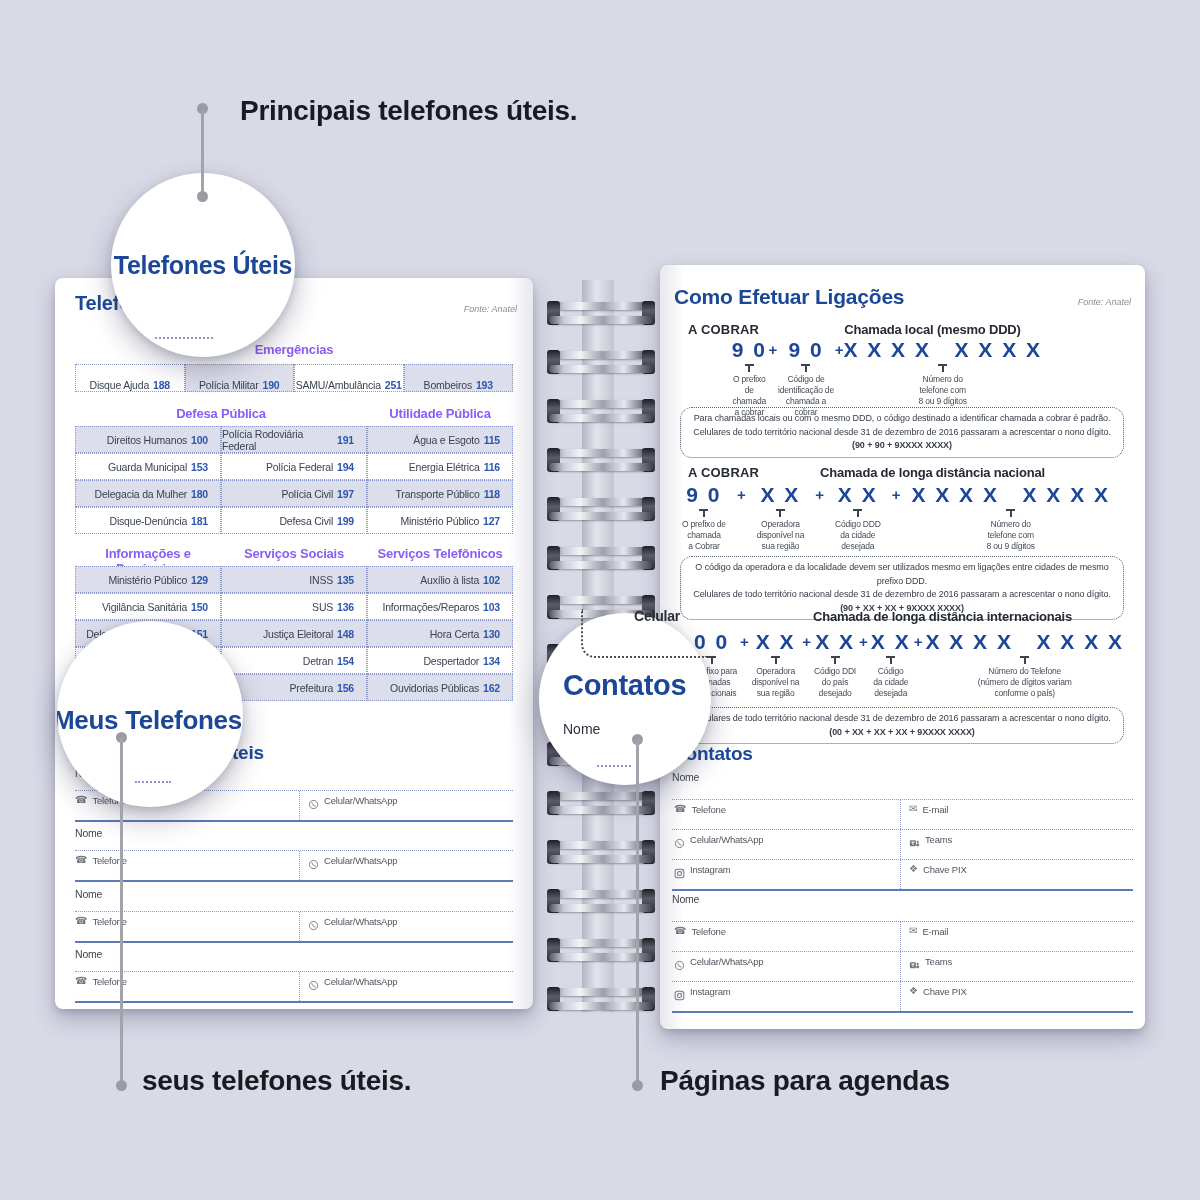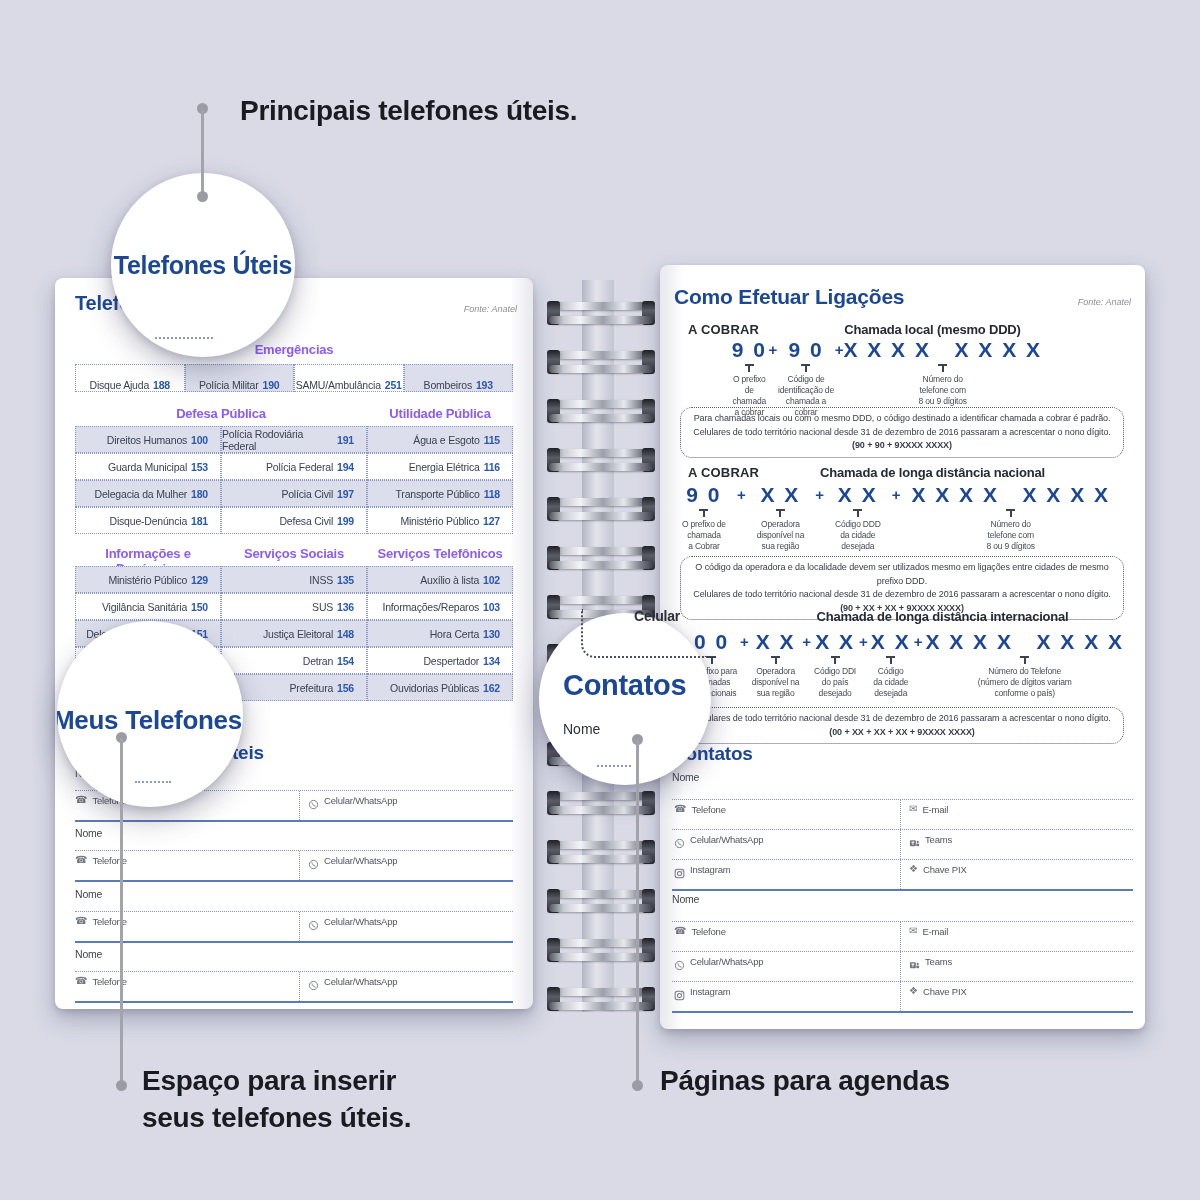--- a/index.html
+++ b/index.html
@@ -399,21 +399,21 @@
           </div>
       </div>
       <div class="note" style="top:91px;">
         <div>O código da operadora e da localidade devem ser utilizados mesmo em ligações entre cidades de mesmo prefixo DDD.</div>
         <div>Celulares de todo território nacional desde 31 de dezembro de 2016 passaram a acrescentar o nono dígito.</div>
         <div class="nb">(90 + XX + XX + 9XXXX XXXX)</div>
       </div>
     </div>
 
     <div class="rp-sec" style="top:344px;height:136px;">
-      <div class="sec-heading" style="left:110px;right:30px;">Chamada de longa distância internacional</div>
+      <div class="sec-heading" style="left:110px;right:30px;">Chamada de longa distância internacionais</div>
       <div class="frow" style="top:21px;left:14px;width:438px;">
         <div class="fcol">
             <div class="fnum">0 0</div>
             <div class="fleg">
               <span class="tmark"></span>
               <div class="ltext">O prefixo para
 chamadas
 internacionais</div>
             </div>
           </div>
@@ -646,21 +646,20 @@
 
   <div class="ann-dot" style="left:197px;top:103px;"></div>
   <div class="ann-line" style="left:201px;top:110px;height:86px;"></div>
   <div class="ann-dot" style="left:197px;top:191px;"></div>
   <div class="ann-text" style="left:240px;top:92px;">Principais telefones úteis.</div>
 
   <div class="ann-dot" style="left:116px;top:732px;"></div>
   <div class="ann-line" style="left:120px;top:738px;height:347px;"></div>
   <div class="ann-dot" style="left:116px;top:1080px;"></div>
   <div class="ann-text" style="left:142px;top:1062px;">
-    <div>Espaço para inserir</div>
     <div>seus telefones úteis.</div>
   </div>
 
   <div class="ann-dot" style="left:632px;top:734px;"></div>
   <div class="ann-line" style="left:636px;top:740px;height:345px;"></div>
   <div class="ann-dot" style="left:632px;top:1080px;"></div>
   <div class="ann-text" style="left:660px;top:1062px;">
     <div>Páginas para agendas</div>
   </div>
 

